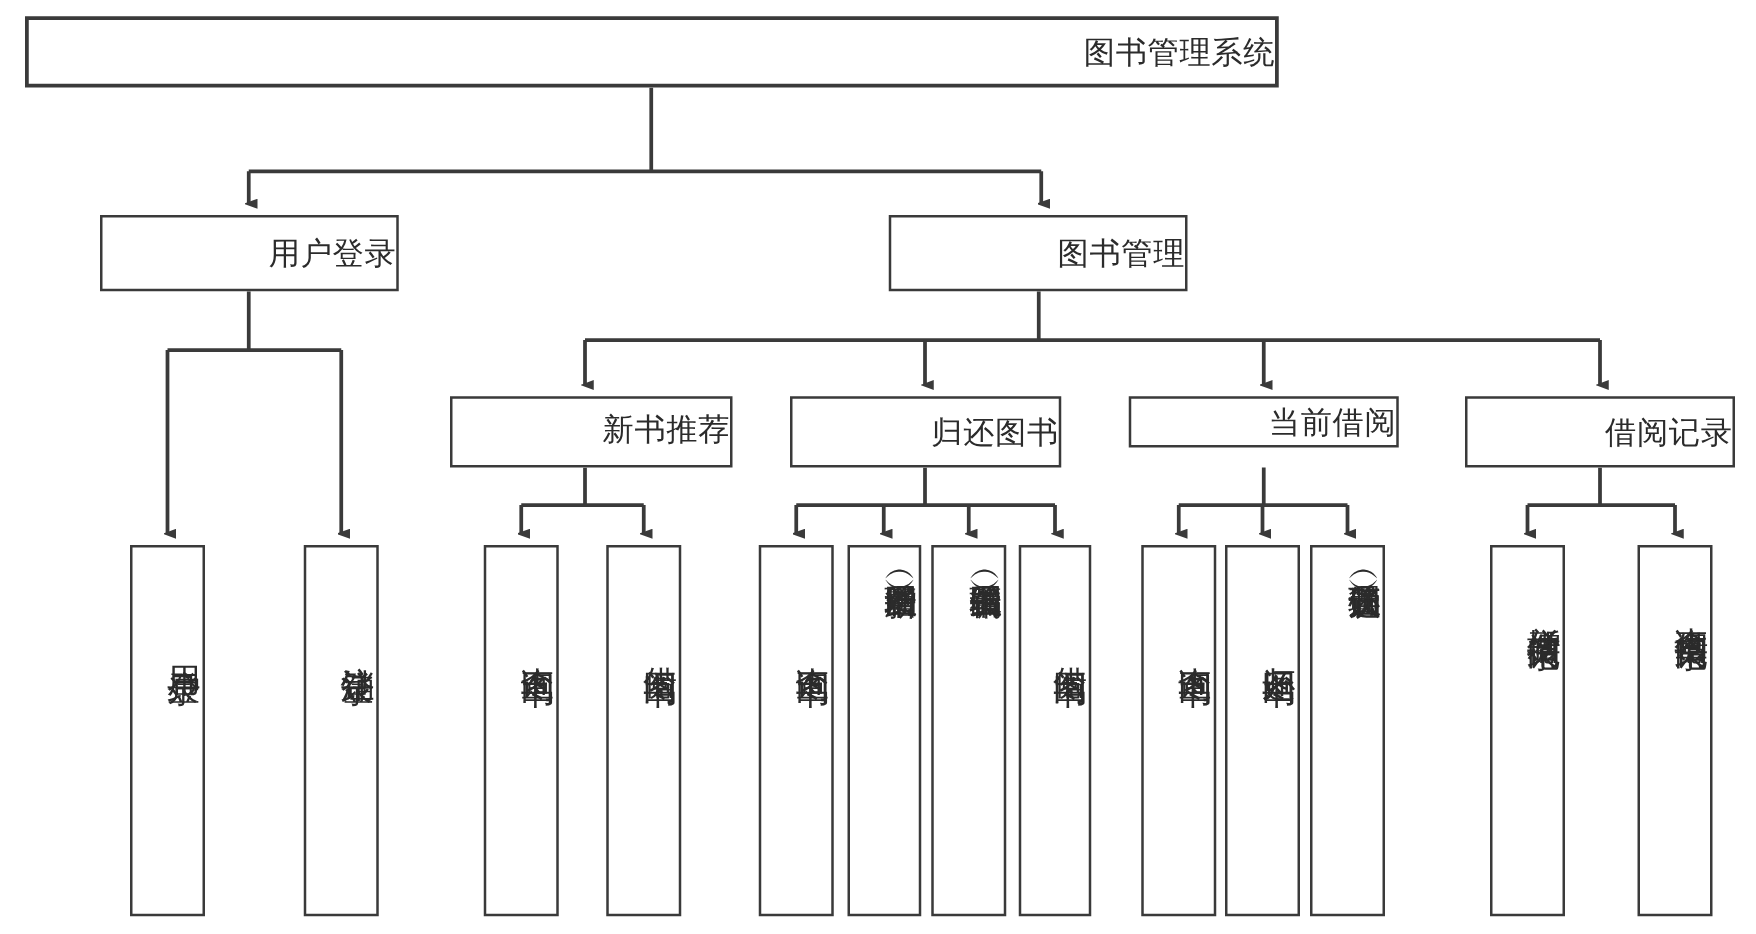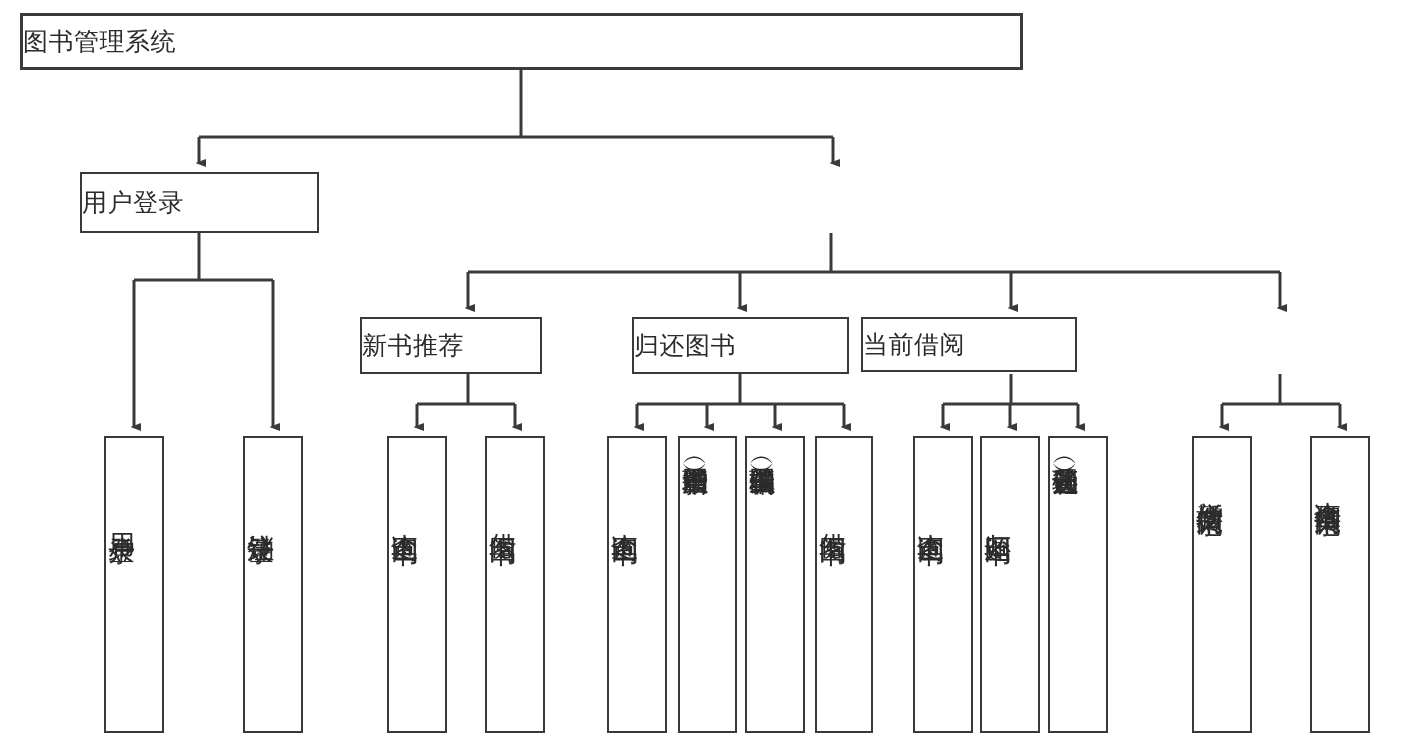--- a/index.html
+++ b/index.html
@@ -17,21 +17,21 @@
     background: #ffffff;
     overflow: hidden;
   }
   .node {
     position: absolute;
     box-sizing: border-box;
     border: 2.5px solid #3a3a3a;
     background: #ffffff;
     display: flex;
     align-items: center;
-    justify-content: flex-start;
+    justify-content: flex-end;
     color: #2b2b2b;
   }
   .node.root {
     border-width: 3px;
   }
   .node .label {
     display: block;
     line-height: 1.12;
     text-align: center;
     white-space: nowrap;
@@ -130,29 +130,35 @@
     </g>
   </svg>
 
   <div class="node root horiz" style="left:20px; top:13px; width:1003px; height:57px;">
     <span class="label">图书管理系统</span>
   </div>
 
   <div class="node horiz" style="left:80px; top:172px; width:239px; height:61px;">
     <span class="label">用户登录</span>
   </div>
-
-  <div class="node horiz" style="left:360px; top:317px; width:182px; height:57px;">
+  <div class="node horiz" style="left:711px; top:172px; width:239px; height:61px;">
+    <span class="label">图书管理</span>
+  </div>
+
+  <div class="node horiz" style="left:360px; top:317px; width:226px; height:57px;font-family:Liberation Mono, monospace;">
     <span class="label">新书推荐</span>
   </div>
   <div class="node horiz" style="left:632px; top:317px; width:217px; height:57px;">
     <span class="label">归还图书</span>
   </div>
-  <div class="node horiz" style="left:861px; top:317px; width:216px; height:55px;">
+  <div class="node horiz" style="left:903px; top:317px; width:216px; height:41px;">
     <span class="label">当前借阅</span>
+  </div>
+  <div class="node horiz" style="left:1172px; top:317px; width:216px; height:57px;">
+    <span class="label">借阅记录</span>
   </div>
 
   <div class="node vert" style="left:104px; top:436px; width:60px; height:297px; padding-top:74px;">
     <span class="label">用户登录</span>
   </div>
   <div class="node vert" style="left:243px; top:436px; width:60px; height:297px; padding-top:74px;">
     <span class="label">注销登录</span>
   </div>
 
   <div class="node vert" style="left:387px; top:436px; width:60px; height:297px; padding-top:74px;">

